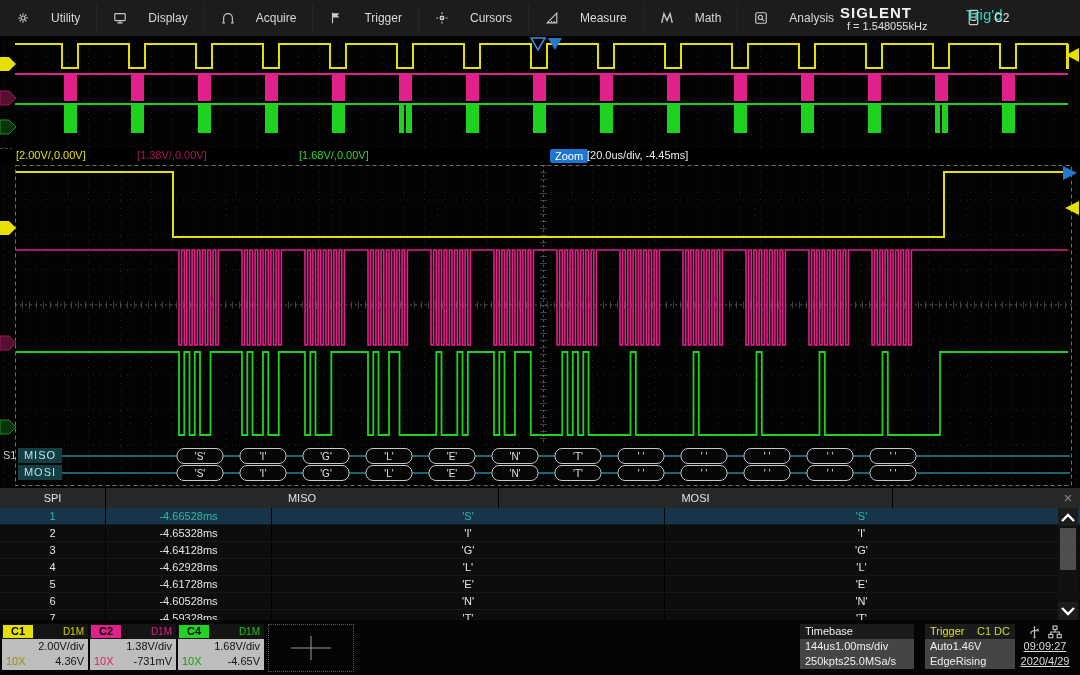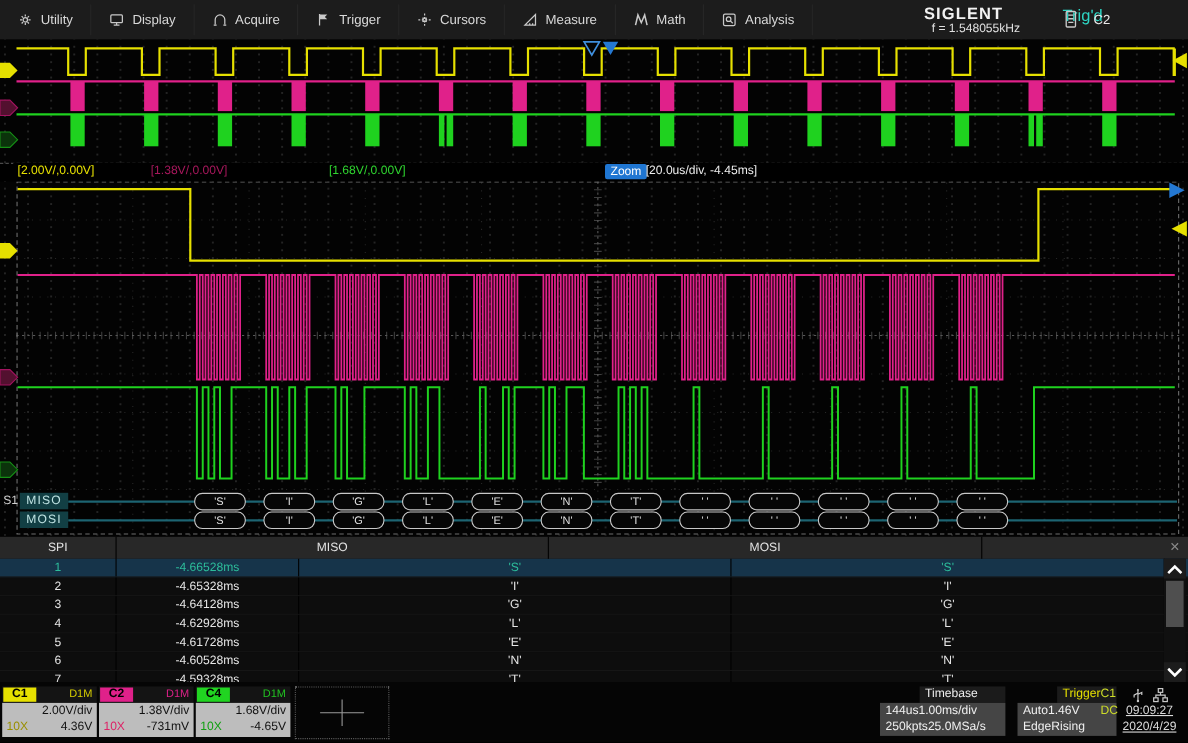--- a/index.html
+++ b/index.html
@@ -1,21 +1,21 @@
 <!DOCTYPE html>
 <html><head>
 <meta charset="utf-8">
 <style>
   html,body{margin:0;padding:0;background:#000;}
   #screen{position:relative;width:1080px;height:675px;background:#000;overflow:hidden;
           font-family:"Liberation Sans",sans-serif;color:#ddd;-webkit-font-smoothing:antialiased;}
   
   #menubar{position:absolute;left:0;top:0;width:1080px;height:36px;background:#1c1c1c;
            display:flex;align-items:center;border-bottom:1px solid #000;}
-  .mitem{display:flex;align-items:center;gap:7px;height:28px;padding:0 16px;border-right:1px solid #262626;
+  .mitem{display:flex;align-items:center;gap:21px;height:28px;padding:0 16px;border-right:1px solid #262626;
          color:#d9d9d9;font-size:12px;cursor:default;}
   .mitem .ic{display:flex;align-items:center;}
   .mitem svg{stroke:#c9c9c9;fill:none;stroke-width:1.3;}
   #brand{position:absolute;left:840px;top:4px;font-size:15px;font-weight:bold;color:#f2f2f2;letter-spacing:1px;}
   #trigstat{position:absolute;left:966px;top:6px;font-size:15px;color:#2ed5c4;}
   #freq{position:absolute;left:847px;top:20px;font-size:11px;color:#e0e0e0;}
   #buslisticon{position:absolute;left:966px;top:9px;}
   #hdrch{position:absolute;left:994px;top:11px;font-size:12px;color:#e8e8e8;}
   
   .graticule{position:absolute;background-color:#030303;
@@ -57,21 +57,21 @@
   .chbadge{display:inline-block;min-width:30px;text-align:center;font-weight:bold;color:#000;height:13px;line-height:13px;margin:1px;}
   .chcoup{font-size:10px;}
   .chbody{height:31px;background:#bdbdbd;color:#111;}
   .chrow{height:15px;line-height:15px;display:flex;justify-content:space-between;padding:0 4px;}
   .chrow.scale{justify-content:flex-end;}
   .ch-c1 .chbadge{background:#e6e000}.ch-c1 .chcoup{color:#d8cf00}.ch-c1 .probe{color:#9a8f00}
   .ch-c2 .chbadge{background:#e0218a}.ch-c2 .chcoup{color:#e0218a}.ch-c2 .probe{color:#d26}
   .ch-c4 .chbadge{background:#21d421}.ch-c4 .chcoup{color:#21c421}.ch-c4 .probe{color:#12a012}
   #crossbox{position:absolute;left:268px;top:4px;width:84px;height:46px;border:1px dotted #5a5a5a;}
   .infobox{position:absolute;top:4px;}
-  .boxhead{height:15px;line-height:15px;background:#1b1b1b;display:flex;justify-content:space-between;padding:0 5px;color:#eee;margin-left:36px;}
+  .boxhead{height:15px;line-height:15px;background:#1b1b1b;display:flex;justify-content:space-between;padding:0 5px;color:#eee;}
   .boxbody{background:#454545;color:#f0f0f0;}
   .brow{height:15px;line-height:15px;display:flex;justify-content:flex-start;padding:0 5px;}
   #tbbox{left:800px;width:114px;}
   #trbox{left:925px;width:90px;}
   #trbox .boxhead span:first-child{color:#e6e000;}
   #trbox .boxhead span:last-child{color:#cddc29;}
   #clock{position:absolute;left:1012px;top:5px;width:66px;text-align:center;color:#dcdcdc;}
   #clock .icons{display:flex;justify-content:center;gap:8px;height:14px;}
   #clock div{line-height:15px;text-decoration:underline;}
 </style>

